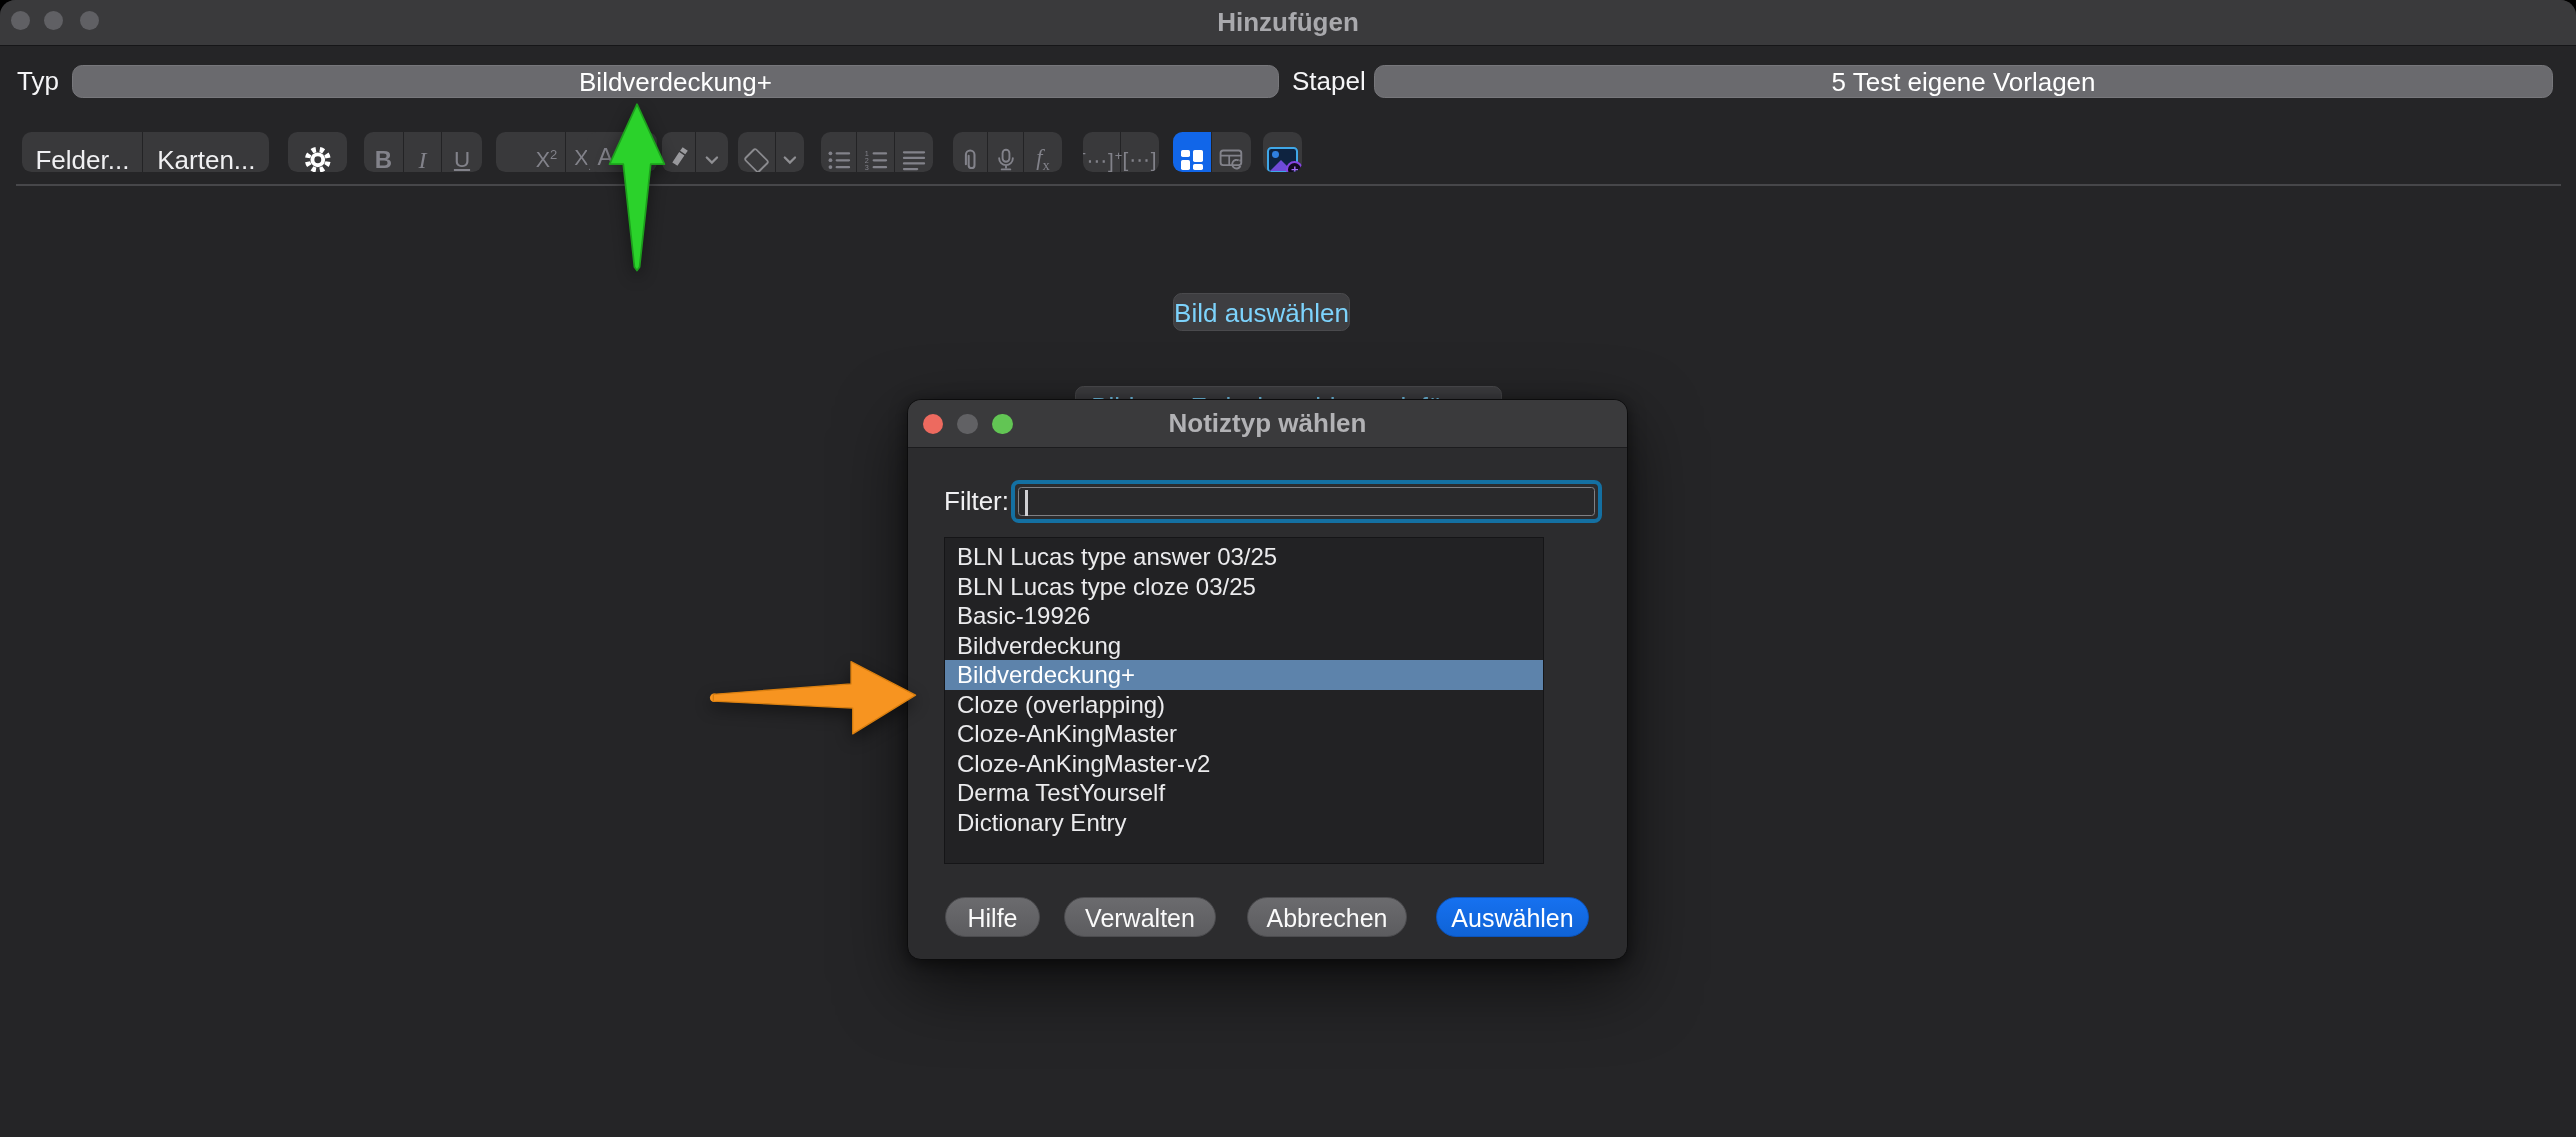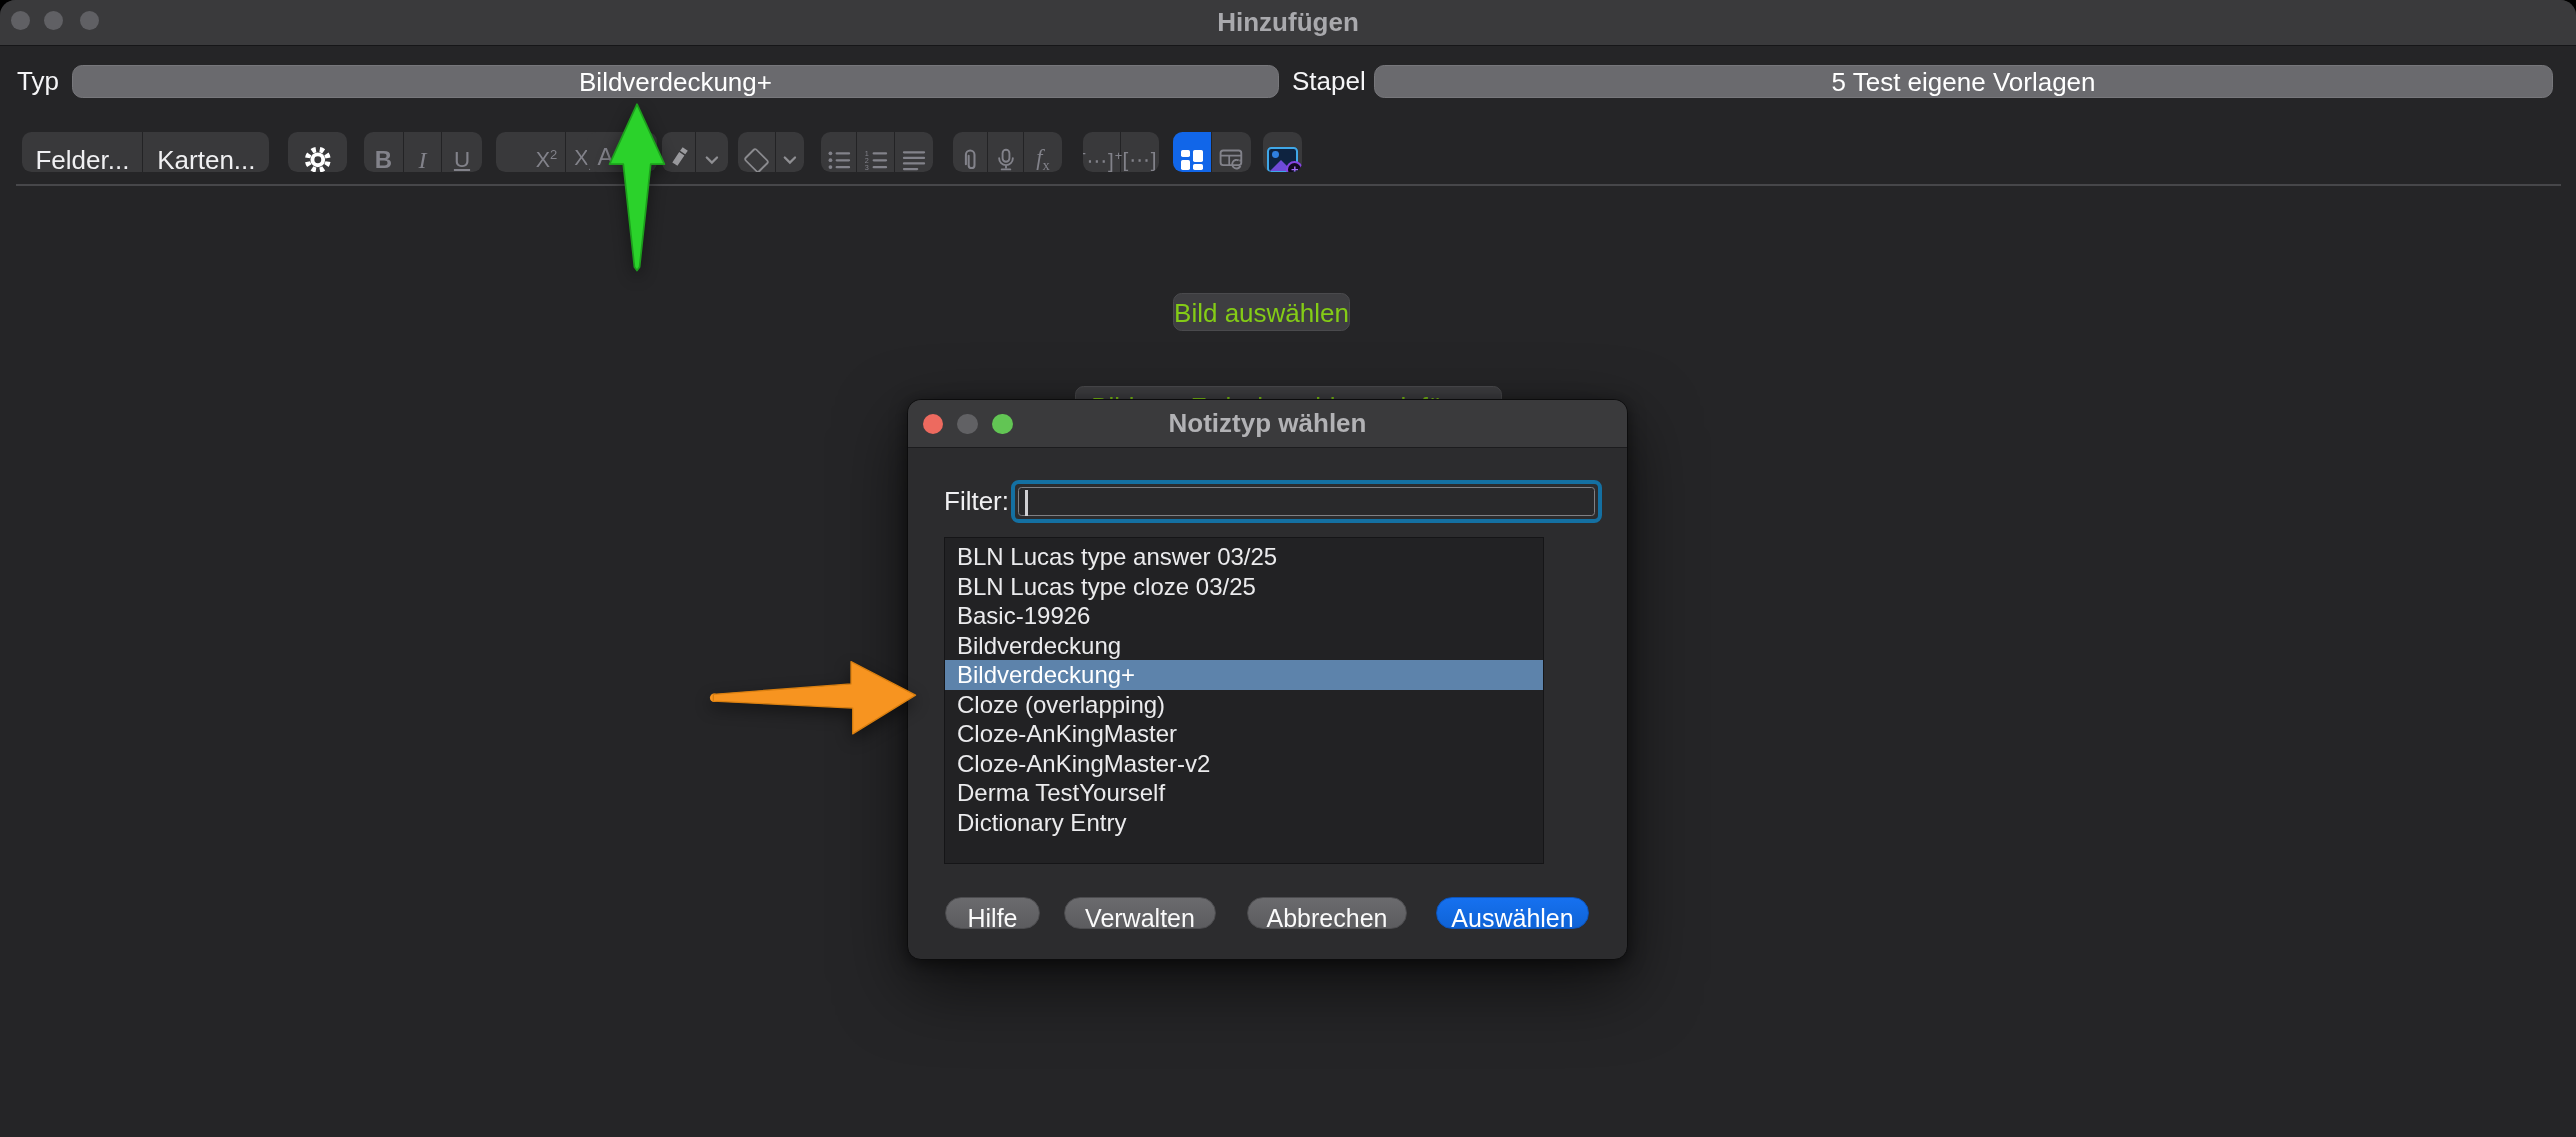--- a/index.html
+++ b/index.html
@@ -47,21 +47,21 @@
   .imgadd .dot{position:absolute;left:3.4px;top:2.6px;width:6.9px;height:6.9px;border-radius:50%;background:#2f7fe0;}
   .imgadd .mtn{position:absolute;left:1.7px;bottom:0;width:0;height:0;
                border-left:11.2px solid transparent;border-right:11.2px solid transparent;
                border-bottom:11.2px solid #6f4bd8;}
   .imgadd .badge{position:absolute;right:-6.9px;bottom:-6.9px;width:13px;height:13px;border-radius:50%;
                  background:#120a20;border:2.6px solid #8445e0;color:#a06cf0;font-size:13px;
                  line-height:13px;text-align:center;font-weight:bold;}
   .sep{position:absolute;left:15.5px;right:15.5px;top:184px;height:1.7px;background:#47474a;}
 
   .push-btn{position:absolute;height:38px;line-height:38px;border-radius:8.6px;background:#3e3e41;
-            border:0.9px solid #4a4a4d;box-sizing:border-box;color:#84cc16;font-size:26px;text-align:center;}
+            border:0.9px solid #4a4a4d;box-sizing:border-box;color:#7dd3fc;font-size:26px;text-align:center;}
 
   
   .dialog{position:absolute;left:907px;top:399px;width:721px;height:561px;background:#2c2c2e;
           border:0.9px solid #0c0c0d;border-radius:13.8px;z-index:10;box-sizing:border-box;
           box-shadow:0 26px 69px rgba(0,0,0,.6),0 3.4px 15.5px rgba(0,0,0,.5);}
   .dlg-titlebar{position:absolute;left:0;top:0;right:0;height:47px;background:#3a3a3c;
                 border-radius:13px 13px 0 0;border-bottom:1.7px solid #1c1c1e;}
   .dlg-titlebar .title{position:absolute;inset:0;line-height:47px;text-align:center;
                        font-size:26px;font-weight:bold;color:#b2b2b5;}
   .dtl{position:absolute;top:13.8px;width:20.7px;height:20.7px;border-radius:50%;}
@@ -69,21 +69,21 @@
   .focus-ring{position:absolute;left:103px;top:80px;width:591px;height:43px;box-sizing:border-box;
               border:4.3px solid var(--focus-ring);border-radius:7.8px;padding:2.6px;background:#2c2c2e;}
   .filter-input{position:relative;width:100%;height:100%;box-sizing:border-box;background:#29292b;
                 border:0.9px solid #808084;border-radius:3.4px;color:#fff;font-size:24px;
                 font-family:"Liberation Sans",sans-serif;padding:0 8.6px;outline:none;}
   .caret{position:absolute;left:10.3px;top:6px;width:2.6px;height:26px;background:#d0d0d3;}
   .nt-list{position:absolute;left:36px;top:137px;width:600px;height:327px;background:#222224;
            border:0.9px solid #151517;box-sizing:border-box;overflow:hidden;padding-top:4px;}
   .nt-row{height:29.5px;line-height:29.5px;font-size:24px;color:#ebebed;padding-left:12px;white-space:nowrap;}
   .nt-row.sel{background:var(--selection-blue);color:#fff;}
-  .dlg-btn{position:absolute;top:497px;height:32px;line-height:40px;border-radius:20px;
+  .dlg-btn{position:absolute;top:497px;height:40px;line-height:40px;border-radius:20px;
            background:linear-gradient(#6b6b6e,#5c5c5f);color:#fafafa;font-size:25px;text-align:center;
            border:0.9px solid #4c4c4f;box-sizing:border-box;}
   .dlg-btn.primary{background:linear-gradient(var(--accent-blue),#0f63d6);border-color:#0b54bd;color:#fff;}
 
   .arrow{position:absolute;z-index:30;filter:drop-shadow(0 6px 7.8px rgba(0,0,0,.45));}
 </style>
 </head>
 <body>
 
 <div class="screen">

